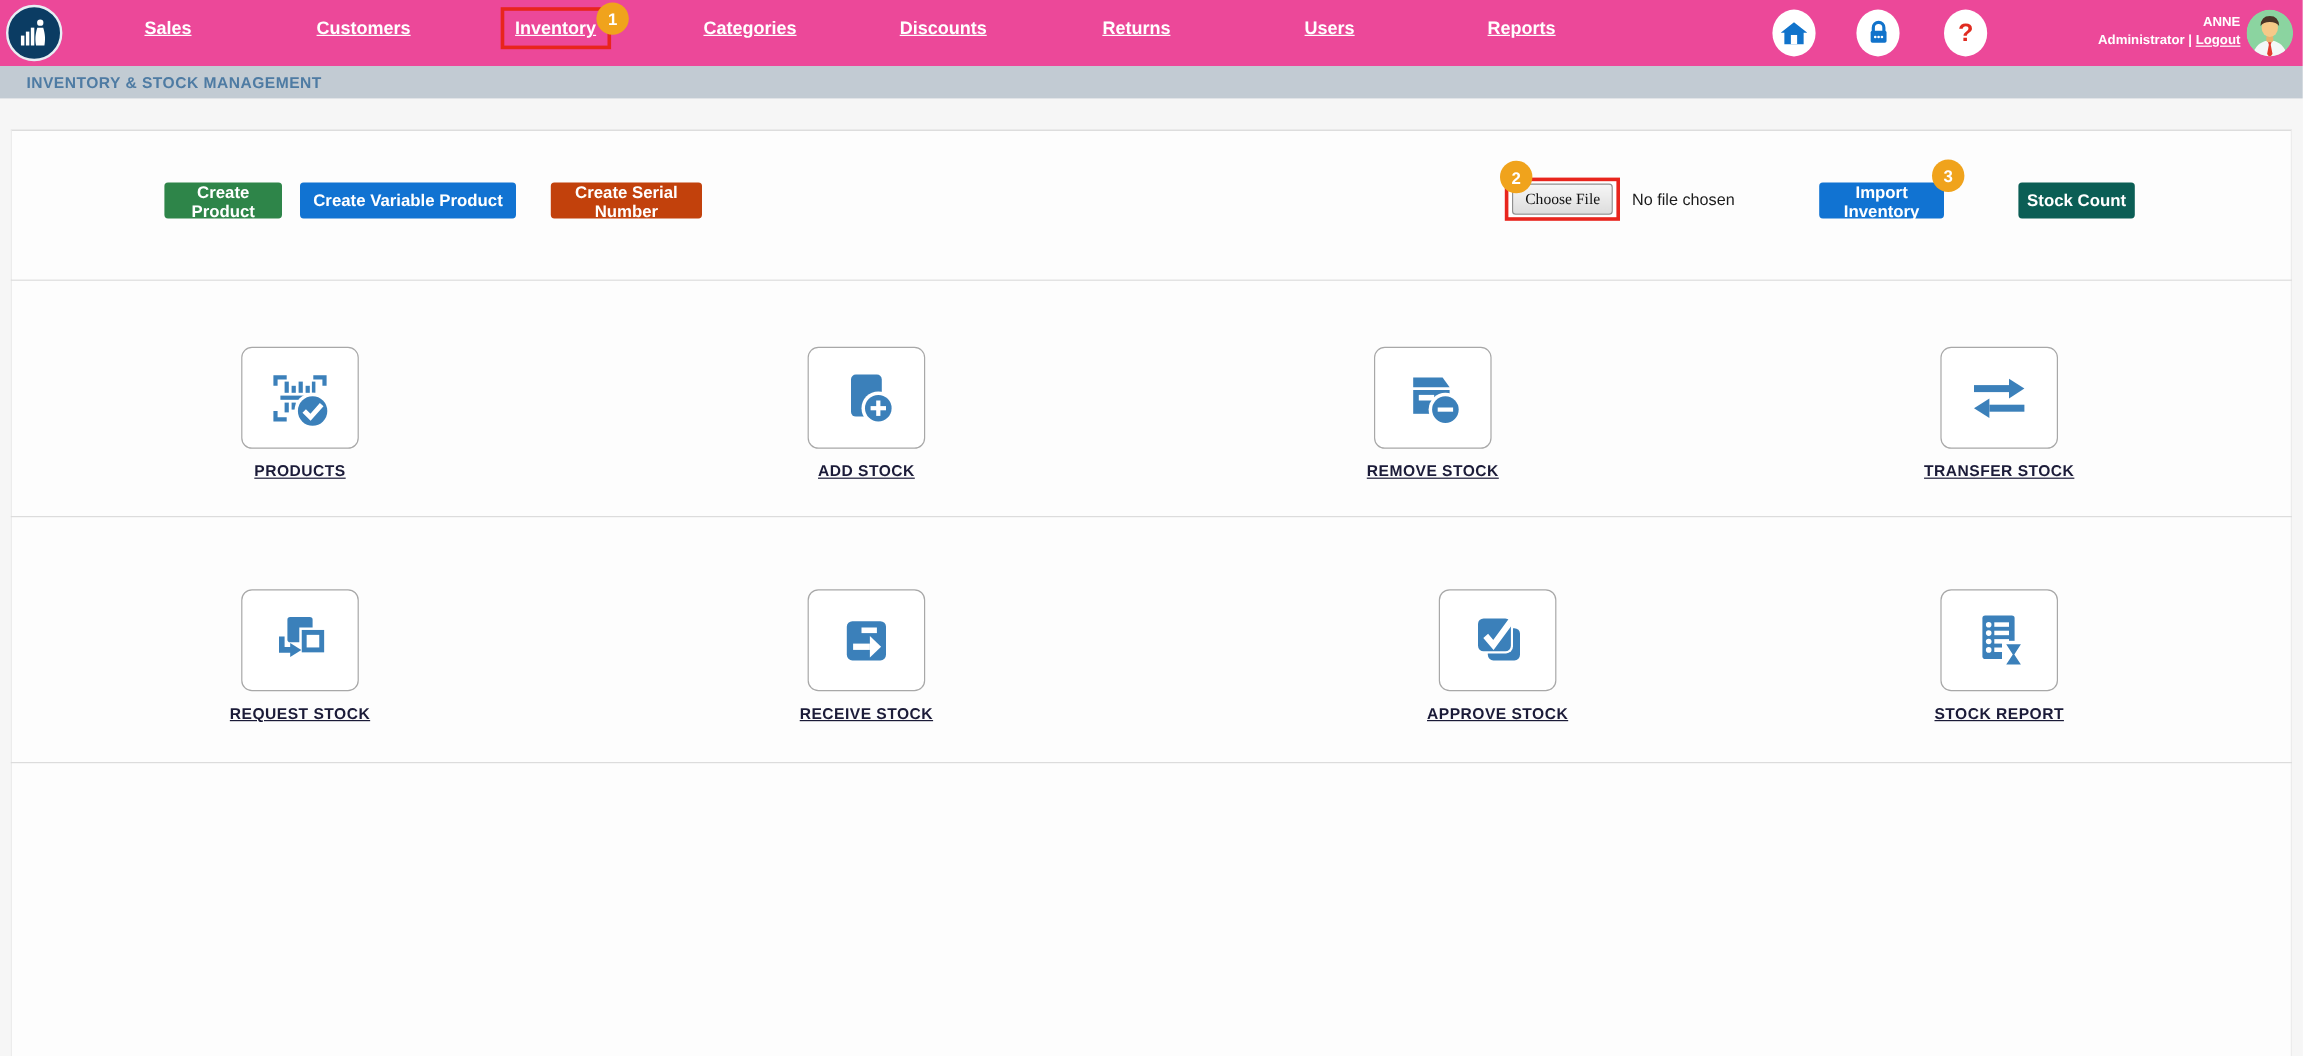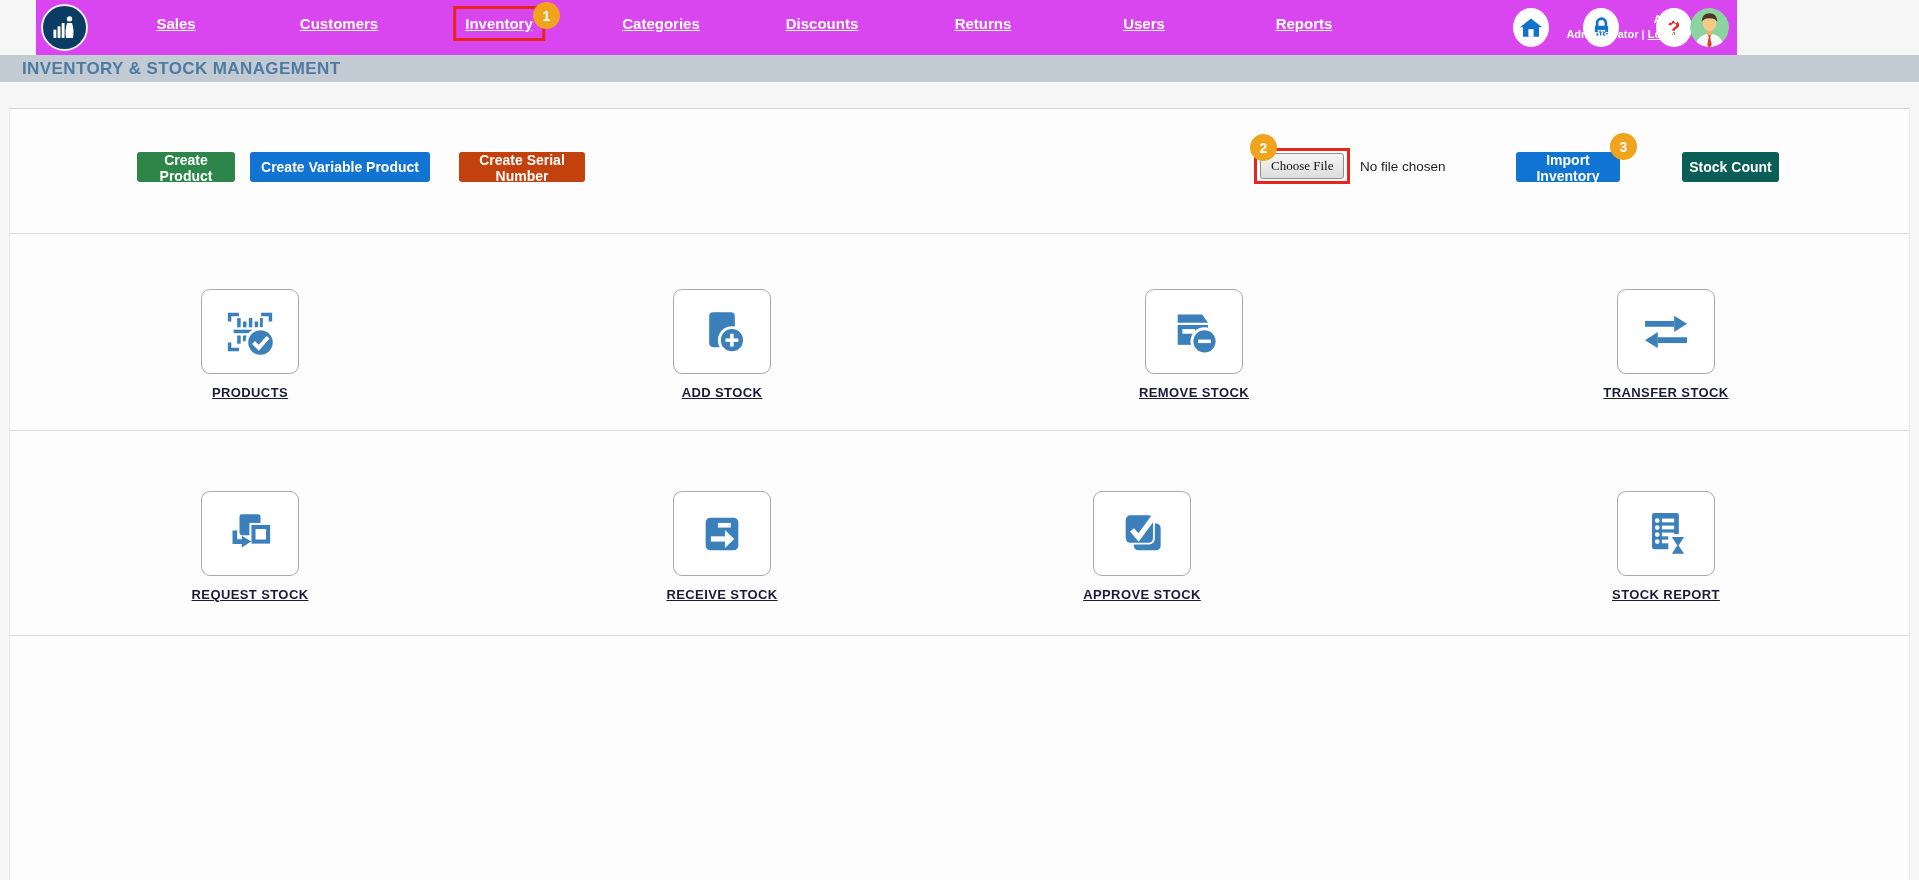--- a/index.html
+++ b/index.html
@@ -1,20 +1,20 @@
 <!DOCTYPE html>
 <html><head>
 <meta charset="utf-8">
 <style>
   * { margin:0; padding:0; box-sizing:border-box; }
   html,body { width:1919px; height:880px; overflow:hidden; }
   body { font-family:"Liberation Sans", sans-serif; background:#f6f6f6; position:relative; }
 
   
-  .nav { position:absolute; left:0; top:0; width:1701px; height:55px; background:#d946ef; z-index:5;margin-left:36px; }
+  .nav { position:absolute; left:0; top:0; width:1919px; height:55px; background:#ec4899; z-index:5; }
   .logo { position:absolute; left:5px; top:4px; width:47px; height:47px; border-radius:50%;
           background:#0b3c63; border:2px solid #e8eef4; display:flex; align-items:center; justify-content:center; }
   .nav-item { position:absolute; top:15px; transform:translateX(-50%); color:#fff; font-weight:bold;
               font-size:15px; text-decoration:underline; white-space:nowrap; cursor:pointer; }
   .inv-wrap { position:absolute; top:6px; transform:translateX(-50%); }
   .anno-red { border:3px solid #e8251d; }
   .inv-box { padding:6px 9px 5px 9px; }
   .inv-box span { color:#fff; font-weight:bold; font-size:15px; text-decoration:underline; cursor:pointer; }
   .step-badge { position:absolute; width:27px; height:27px; border-radius:50%; background:#f0a31c; color:#fff;
                 font-weight:bold; font-size:14px; display:flex; align-items:center; justify-content:center; z-index:9; }
@@ -23,21 +23,21 @@
   .help-q { color:#e02b20; font-size:21px; font-weight:bold; }
   .user-block { position:absolute; right:52px; top:12px; text-align:right; color:#fff; line-height:1.35; }
   .user-name { font-size:11px; font-weight:bold; }
   .user-meta { font-size:11px; font-weight:bold; }
   .user-meta .logout { text-decoration:underline; cursor:pointer; }
   .avatar { position:absolute; right:8px; top:8px; width:39px; height:39px; border-radius:50%; overflow:hidden; }
 
   
   .subheader { position:absolute; left:0; top:55px; width:1919px; height:27px; background:#c2cbd3;
                display:flex; align-items:center; }
-  .subheader span { margin-left:22px; color:#4e7ba3; font-size:17px; font-weight:bold; letter-spacing:.4px; }
+  .subheader span { margin-left:22px; color:#4e7ba3; font-size:13px; font-weight:bold; letter-spacing:.4px; }
 
   
   .panel { position:absolute; left:9px; top:108px; width:1901px; height:772px; background:#fdfdfd;
            border-top:1px solid #d5d5d5; border-left:1px solid #ececec; border-right:1px solid #ececec; }
   .divider { position:absolute; left:9px; width:1901px; height:1px; background:#dcdcdc; }
 
   
   .btn { position:absolute; top:152px; height:30px; border:none; border-radius:3px; color:#fff;
          font-family:"Liberation Sans", sans-serif; font-weight:bold; font-size:14px; cursor:pointer; }
   .btn-green  { background:#2e8549; }
@@ -233,21 +233,21 @@
     <svg width="56" height="56" viewBox="0 0 48 48">
       <rect x="10" y="10" width="28" height="28" rx="4" fill="#3b80ba"></rect>
       <rect x="20.5" y="14.5" width="11" height="4" fill="#fff"></rect>
       <rect x="14.5" y="26" width="12" height="4.5" fill="#fff"></rect>
       <polygon points="26.5,20.5 26.5,36 34.5,28.2" fill="#fff"></polygon>
     </svg>
   </div>
   <div class="card-label">RECEIVE STOCK</div>
 </div>
 
-<div class="card" style="left:1093px; top:491px">
+<div class="card" style="left:1199px; top:491px">
   <div class="card-box">
     <svg width="56" height="56" viewBox="0 0 48 48">
       <rect x="17" y="15" width="23" height="23" rx="4" fill="#3b80ba"></rect>
       <rect x="8.5" y="6.5" width="26.5" height="26.5" rx="5" fill="#fff"></rect>
       <rect x="10" y="8" width="23.5" height="23.5" rx="4" fill="#3b80ba"></rect>
       <polyline points="15.5,20.5 21,27 35,8" stroke="#fff" stroke-width="4.5" fill="none"></polyline>
     </svg>
   </div>
   <div class="card-label">APPROVE STOCK</div>
 </div>

